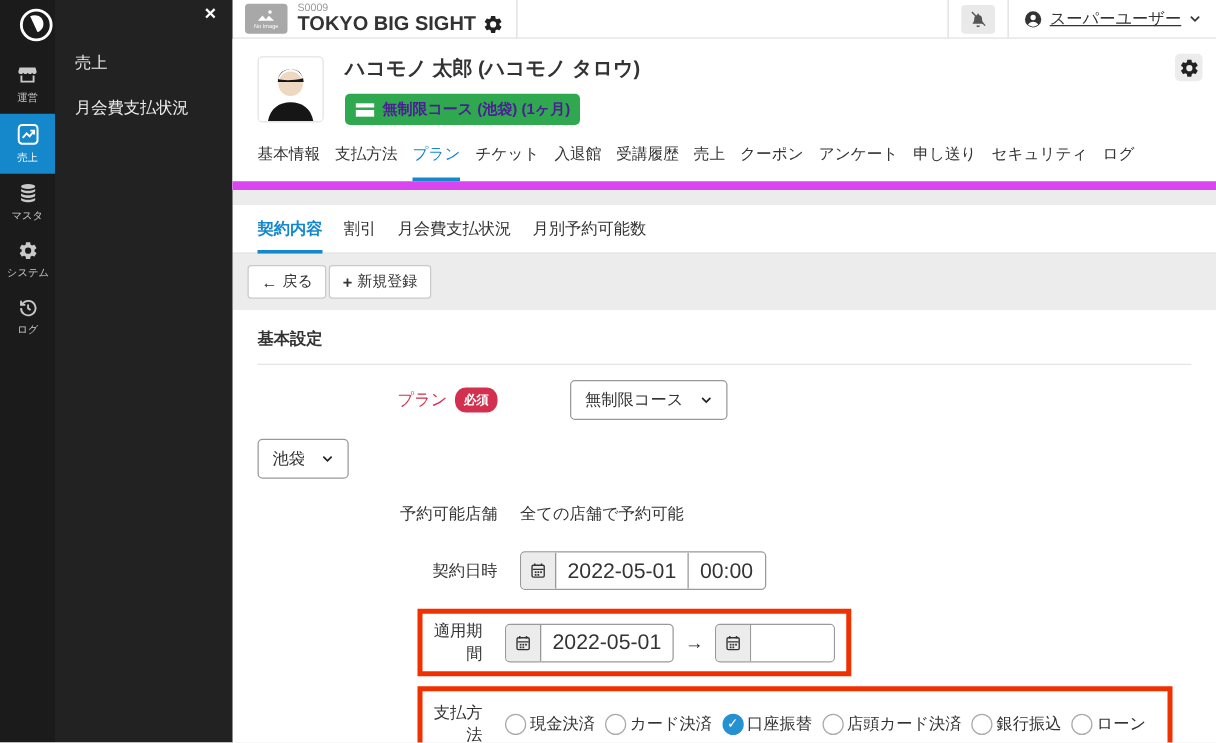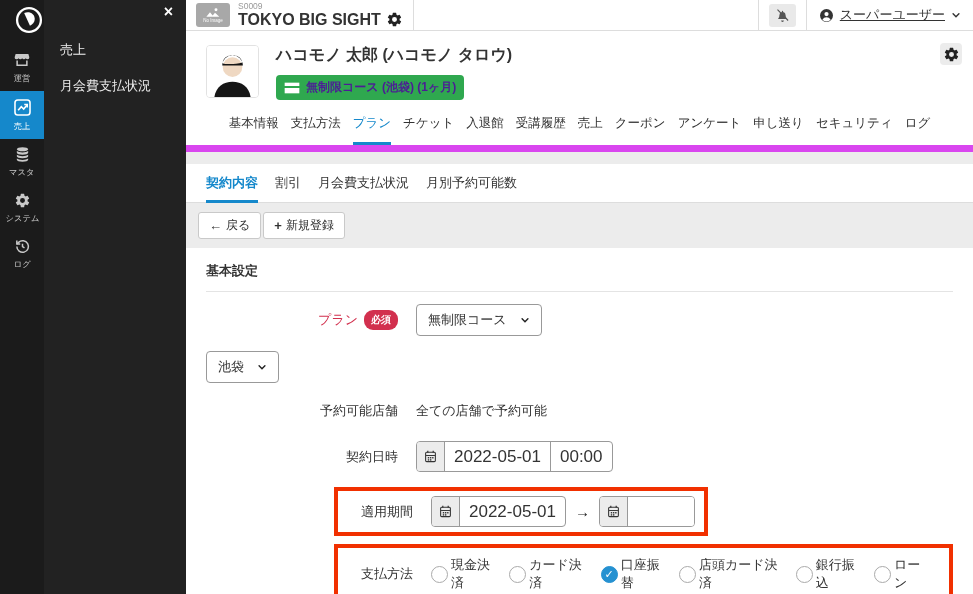--- a/index.html
+++ b/index.html
@@ -48,21 +48,21 @@
   .header-card{background:#fff;border-bottom:7px solid #d946ef;position:relative;padding-top:14px;}
   .profile-row{display:flex;gap:17px;padding:0 20px;}
   .avatar{width:53px;height:53px;border:1px solid #e2e2e2;border-radius:4px;background:#fff;
     overflow:hidden;flex-shrink:0;}
   .p-name{font-size:16px;font-weight:bold;}
   .p-email{font-size:13px;margin-top:4px;}
   .p-badge{display:inline-flex;align-items:center;gap:6px;background:var(--green);color:#4c1d95;
     font-size:12px;font-weight:bold;padding:4px 8px;border-radius:4px;margin-top:9px;}
   .profile-gear{position:absolute;top:12px;right:11px;width:22px;height:22px;background:#ececec;
     border-radius:4px;display:flex;align-items:center;justify-content:center;color:#222;cursor:pointer;}
-  .tabs{display:flex;gap:12px;padding:0 20px;margin-top:15px;justify-content:center;}
+  .tabs{display:flex;gap:12px;padding:0 20px;margin-top:15px;}
   .tab{font-size:12.5px;padding-bottom:10px;border-bottom:3px solid transparent;cursor:pointer;white-space:nowrap;}
   .tab.active{color:var(--accent);border-bottom-color:var(--accent);}
   .gap{height:12px;flex-shrink:0;}
   
   .content-card{background:#fff;flex:1;display:flex;flex-direction:column;min-height:0;}
   .subtabs{display:flex;gap:17px;padding:10px 20px 0;border-bottom:1px solid #ddd;}
   .subtab{font-size:13px;padding-bottom:8px;border-bottom:3px solid transparent;
     margin-bottom:-1px;cursor:pointer;white-space:nowrap;}
   .subtab.active{color:var(--accent);font-weight:bold;border-bottom-color:var(--accent);}
   .toolbar{background:#ececec;padding:9px 12px;display:flex;gap:2px;}
@@ -83,21 +83,21 @@
   .igroup{display:inline-flex;align-items:stretch;border:1px solid #999;border-radius:4px;
     overflow:hidden;height:31px;background:#fff;}
   .cal-btn{width:28px;background:#ececec;border-right:1px solid #999;display:flex;
     align-items:center;justify-content:center;color:#333;cursor:pointer;flex-shrink:0;}
   .ival{display:flex;align-items:center;padding:0 9px;font-size:17px;}
   .ival.bl{border-left:1px solid #999;}
   .iinput{border:none;outline:none;width:66px;padding:0 8px;font:inherit;}
   .range-arrow{margin:0 9px;font-weight:bold;font-size:15px;color:#222;align-self:center;}
   .hl-box{display:inline-flex;align-items:center;border:4px solid var(--hl);
     padding:5px 9px 5px 0;margin-left:128px;width:auto;}
-  .hl-box .flabel{width:93px;padding-right:18px;}
+  .hl-box .flabel{width:66px;padding-right:18px;}
   .hl-box.frow{margin-bottom:8px;}
   .radio-opt{display:inline-flex;align-items:center;gap:3px;margin-right:8px;font-size:13px;cursor:pointer;}
   .radio{width:17px;height:17px;border-radius:50%;border:1px solid #aaa;background:#fff;
     display:inline-flex;align-items:center;justify-content:center;flex-shrink:0;}
   .radio.checked{background:var(--radio);border-color:var(--radio);color:#fff;
     font-size:11px;font-weight:bold;line-height:1;}
 </style>
 </head>
 <body>
 
@@ -287,21 +287,21 @@
     </div>
 
     <div class="form-wrap">
       <div class="section-title">基本設定</div>
 
       
       <div class="frow">
         <div class="flabel red">
           <span>プラン</span><span class="req-badge">必須</span>
         </div>
-        <div class="select" style="min-width:110px;">
+        <div class="select" style="min-width:110px;margin-left:40px;">
           <span>無制限コース</span>
           <span class="chev">
               <svg width="10" height="10" viewBox="0 0 24 24" fill="none" stroke="currentColor" stroke-width="3.4" stroke-linecap="round">
                 <path d="M5 9l7 7 7-7"></path>
               </svg>
             </span>
         </div>
       </div>
 
       

